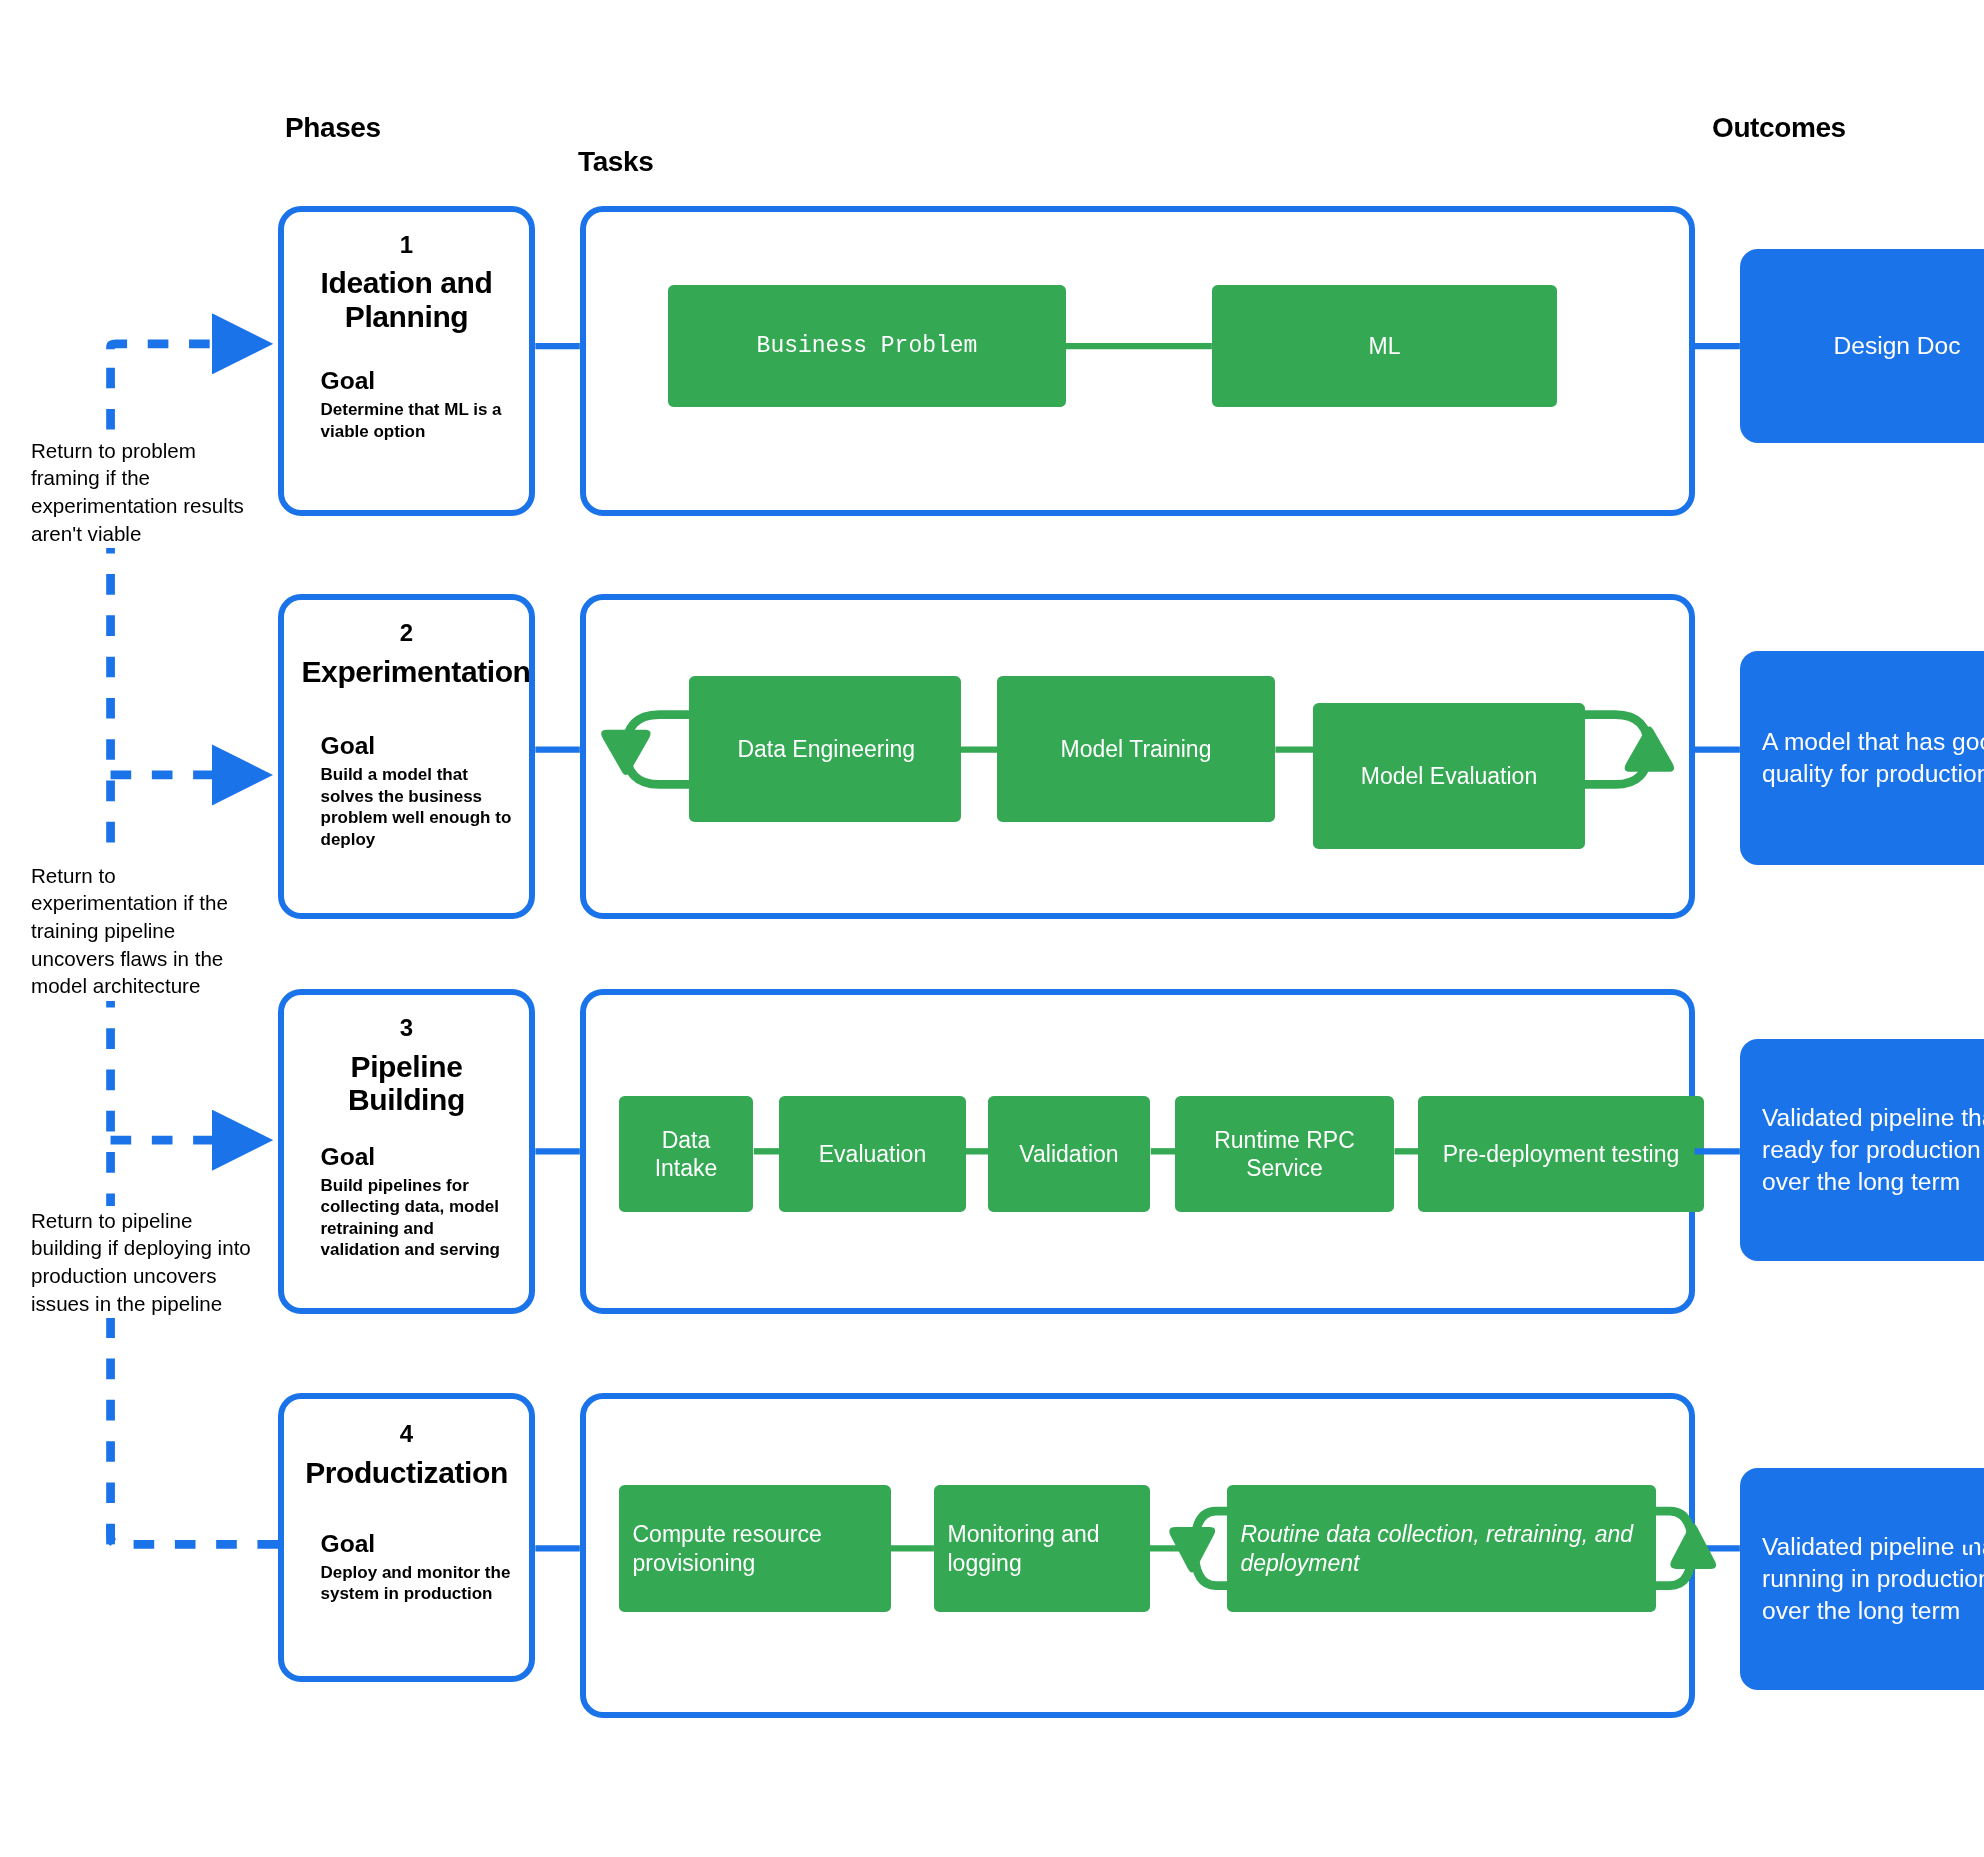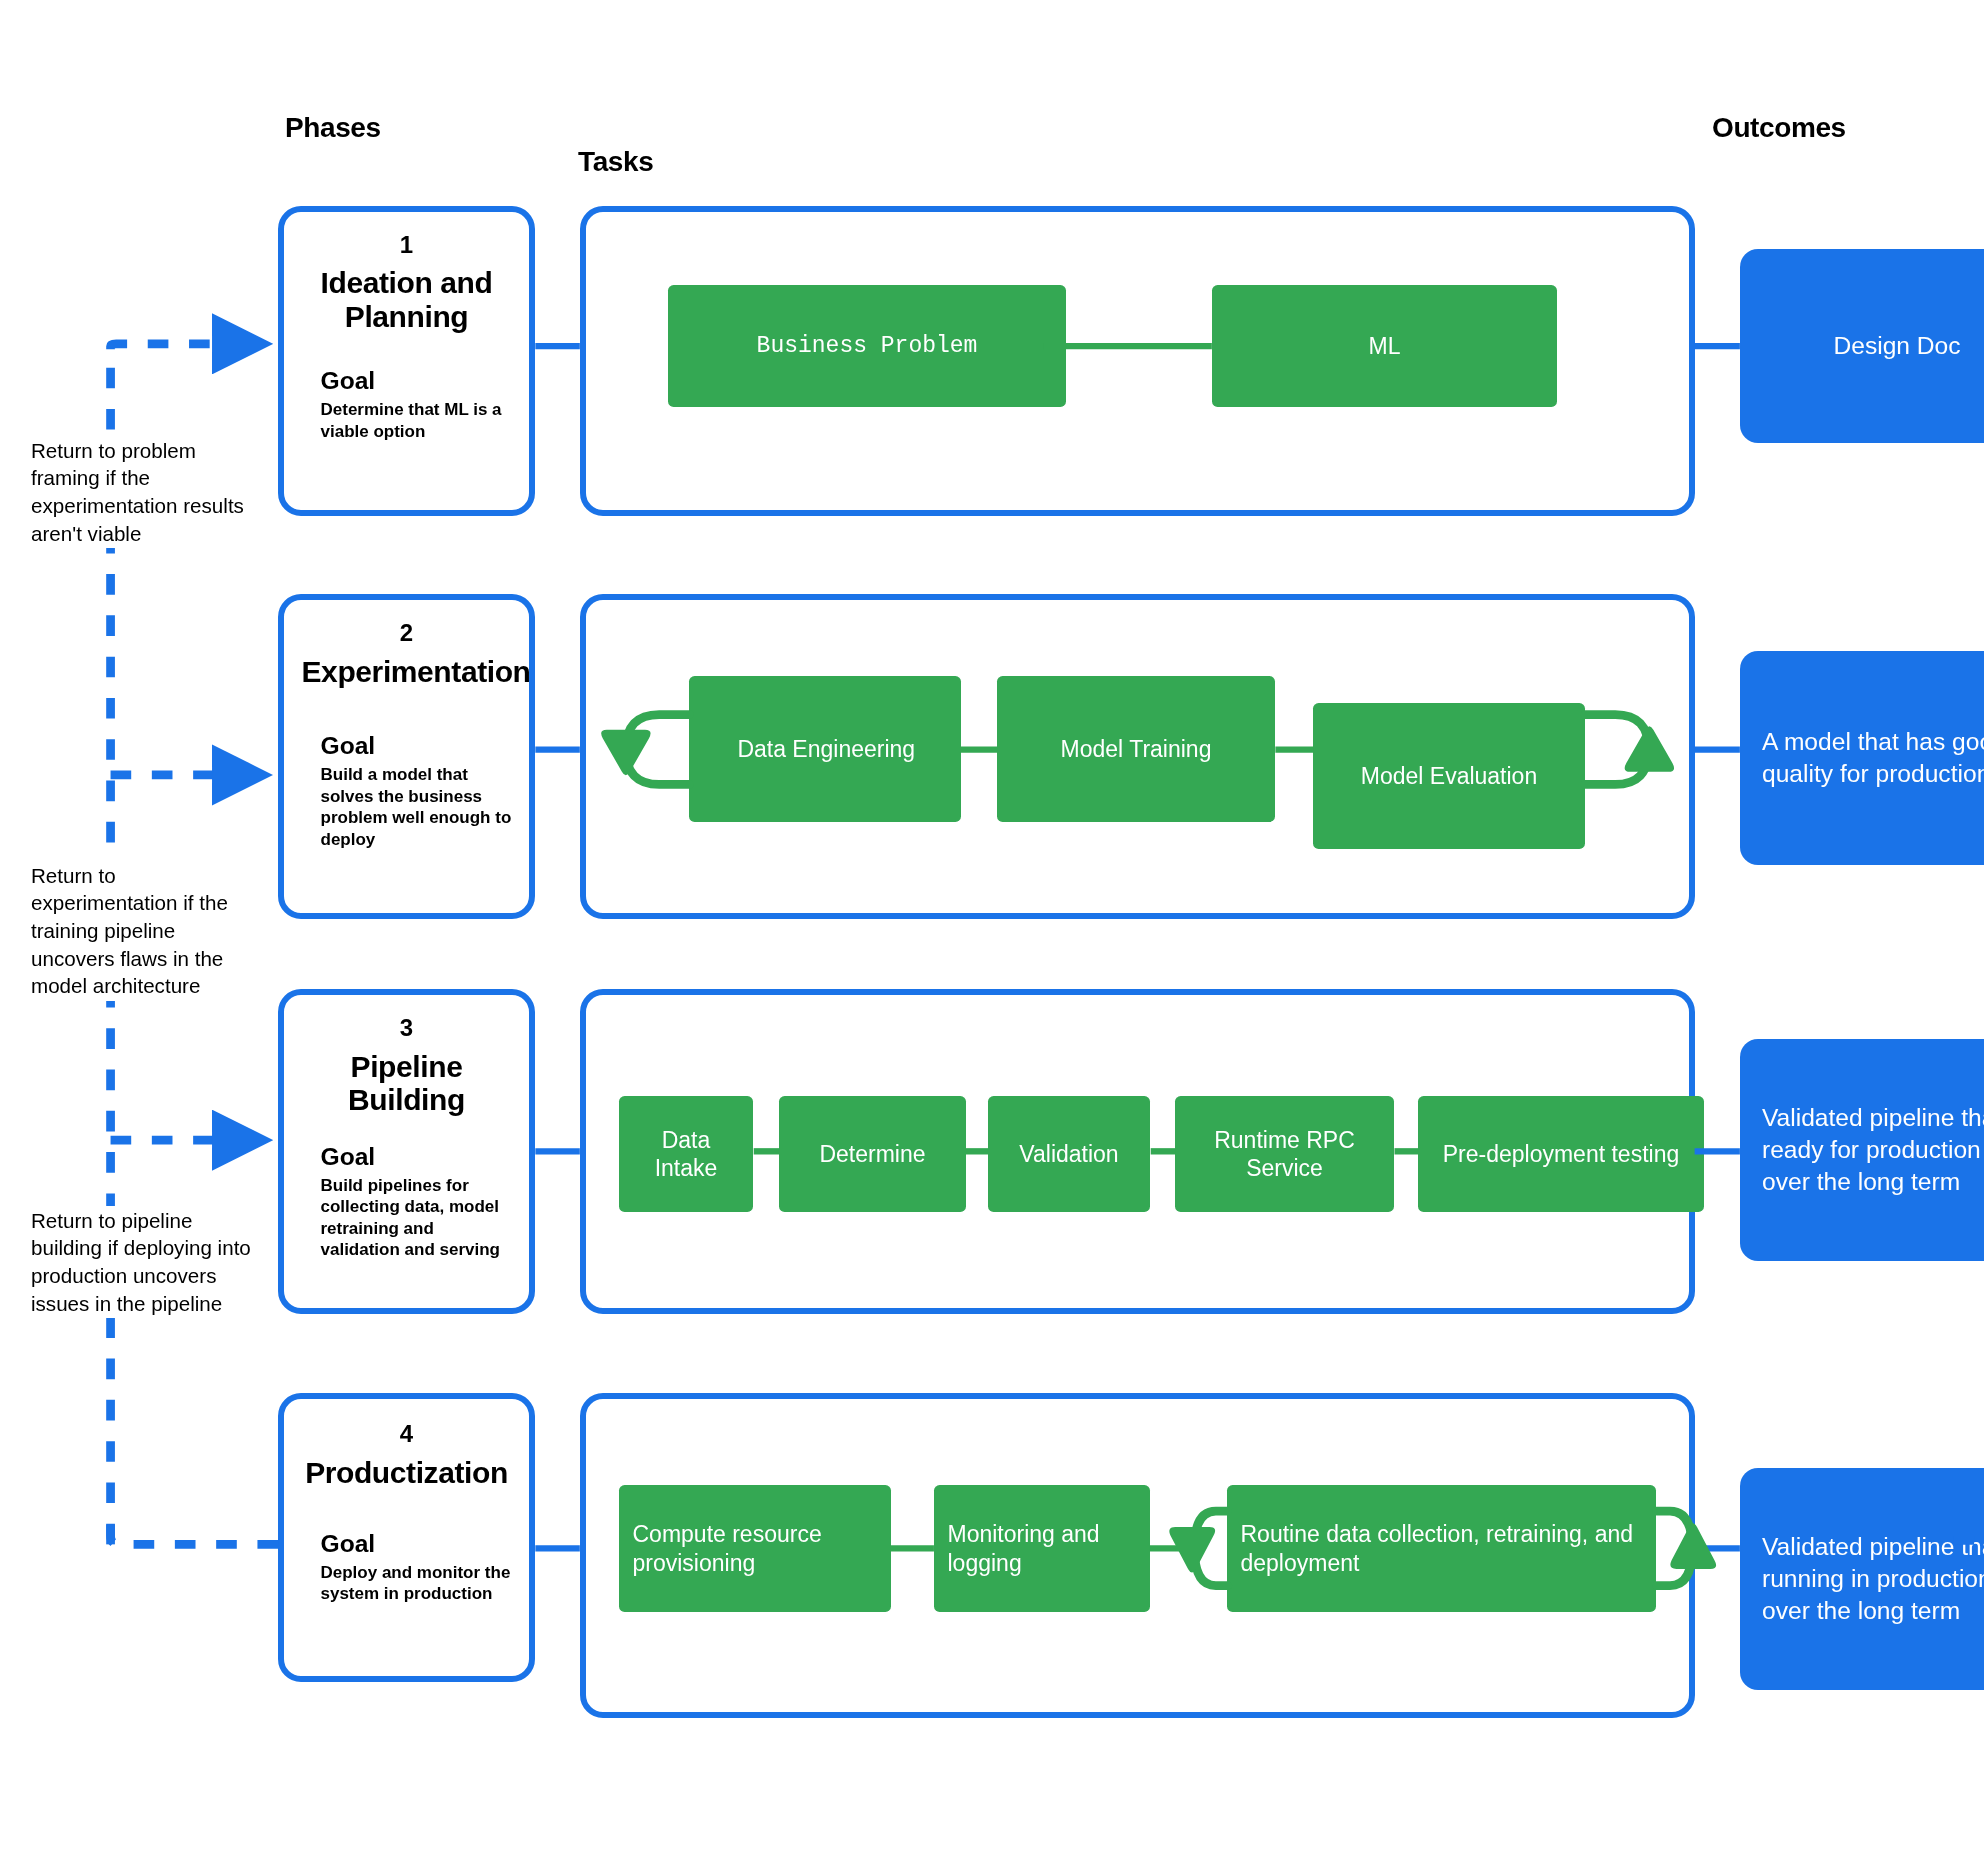--- a/index.html
+++ b/index.html
@@ -226,41 +226,41 @@
     <div class="phase-title" style="margin-top:10.3px;">Pipeline Building</div>
     <div class="goal-block" style="margin-top:26px;">
       <div class="goal-label">Goal</div>
       <div class="goal-text" style="margin-top:4.8px;max-width:206px;">Build pipelines for collecting data, model retraining and validation and serving</div>
     </div>
   </div>
 
   <div class="tasks-panel" style="left:580px;top:989px;width:1115px;height:325px;"></div>
 
   <div class="task-box center" style="left:619px;top:1096px;width:134px;height:116px;">Data Intake</div>
-  <div class="task-box center" style="left:779px;top:1096px;width:187px;height:116px;">Determine</div>
+  <div class="task-box center" style="left:779px;top:1096px;width:187px;height:116px;">Evaluation</div>
   <div class="task-box center" style="left:988px;top:1096px;width:162px;height:116px;">Validation</div>
   <div class="task-box center" style="left:1175px;top:1096px;width:219px;height:116px;">Runtime RPC Service</div>
   <div class="task-box center" style="left:1418px;top:1096px;width:286px;height:116px;">Pre-deployment testing</div>
 
   <div class="outcome-box" style="left:1740px;top:1039px;width:314px;height:222px;">Validated pipeline that's ready for production over the long term</div>
 
   <div class="phase-card" style="left:278px;top:1393px;width:257px;height:289px;">
     <div class="phase-num" style="margin-top:23px;">4</div>
     <div class="phase-title" style="margin-top:10.3px;">Productization</div>
     <div class="goal-block" style="margin-top:40px;">
       <div class="goal-label">Goal</div>
       <div class="goal-text" style="margin-top:4.8px;max-width:206px;">Deploy and monitor the system in production</div>
     </div>
   </div>
 
   <div class="tasks-panel" style="left:580px;top:1393px;width:1115px;height:325px;"></div>
 
   <div class="task-box" style="left:619px;top:1485px;width:272px;height:127px;">Compute  resource provisioning</div>
   <div class="task-box" style="left:934px;top:1485px;width:216px;height:127px;">Monitoring and logging</div>
-  <div class="task-box" style="left:1227px;top:1485px;width:429px;height:127px;">Routine data collection, retraining, and deployment</div>
+  <div class="task-box" style="left:1227px;top:1485px;width:429px;height:127px;font-style:italic;">Routine data collection, retraining, and deployment</div>
 
   <div class="outcome-box" style="left:1740px;top:1468px;width:314px;height:222px;">Validated pipeline that's running in production over the long term</div>
 
   <div class="return-note" style="left:31px;top:436px;width:221px;">Return to problem framing if the experimentation results aren't viable</div>
 
   <div class="return-note" style="left:31px;top:861px;width:223px;">Return to experimentation if the training pipeline uncovers flaws in the model architecture</div>
 
   <div class="return-note" style="left:31px;top:1206px;width:238px;">Return to pipeline building if deploying into production uncovers issues in the pipeline</div>
 
 </div>

